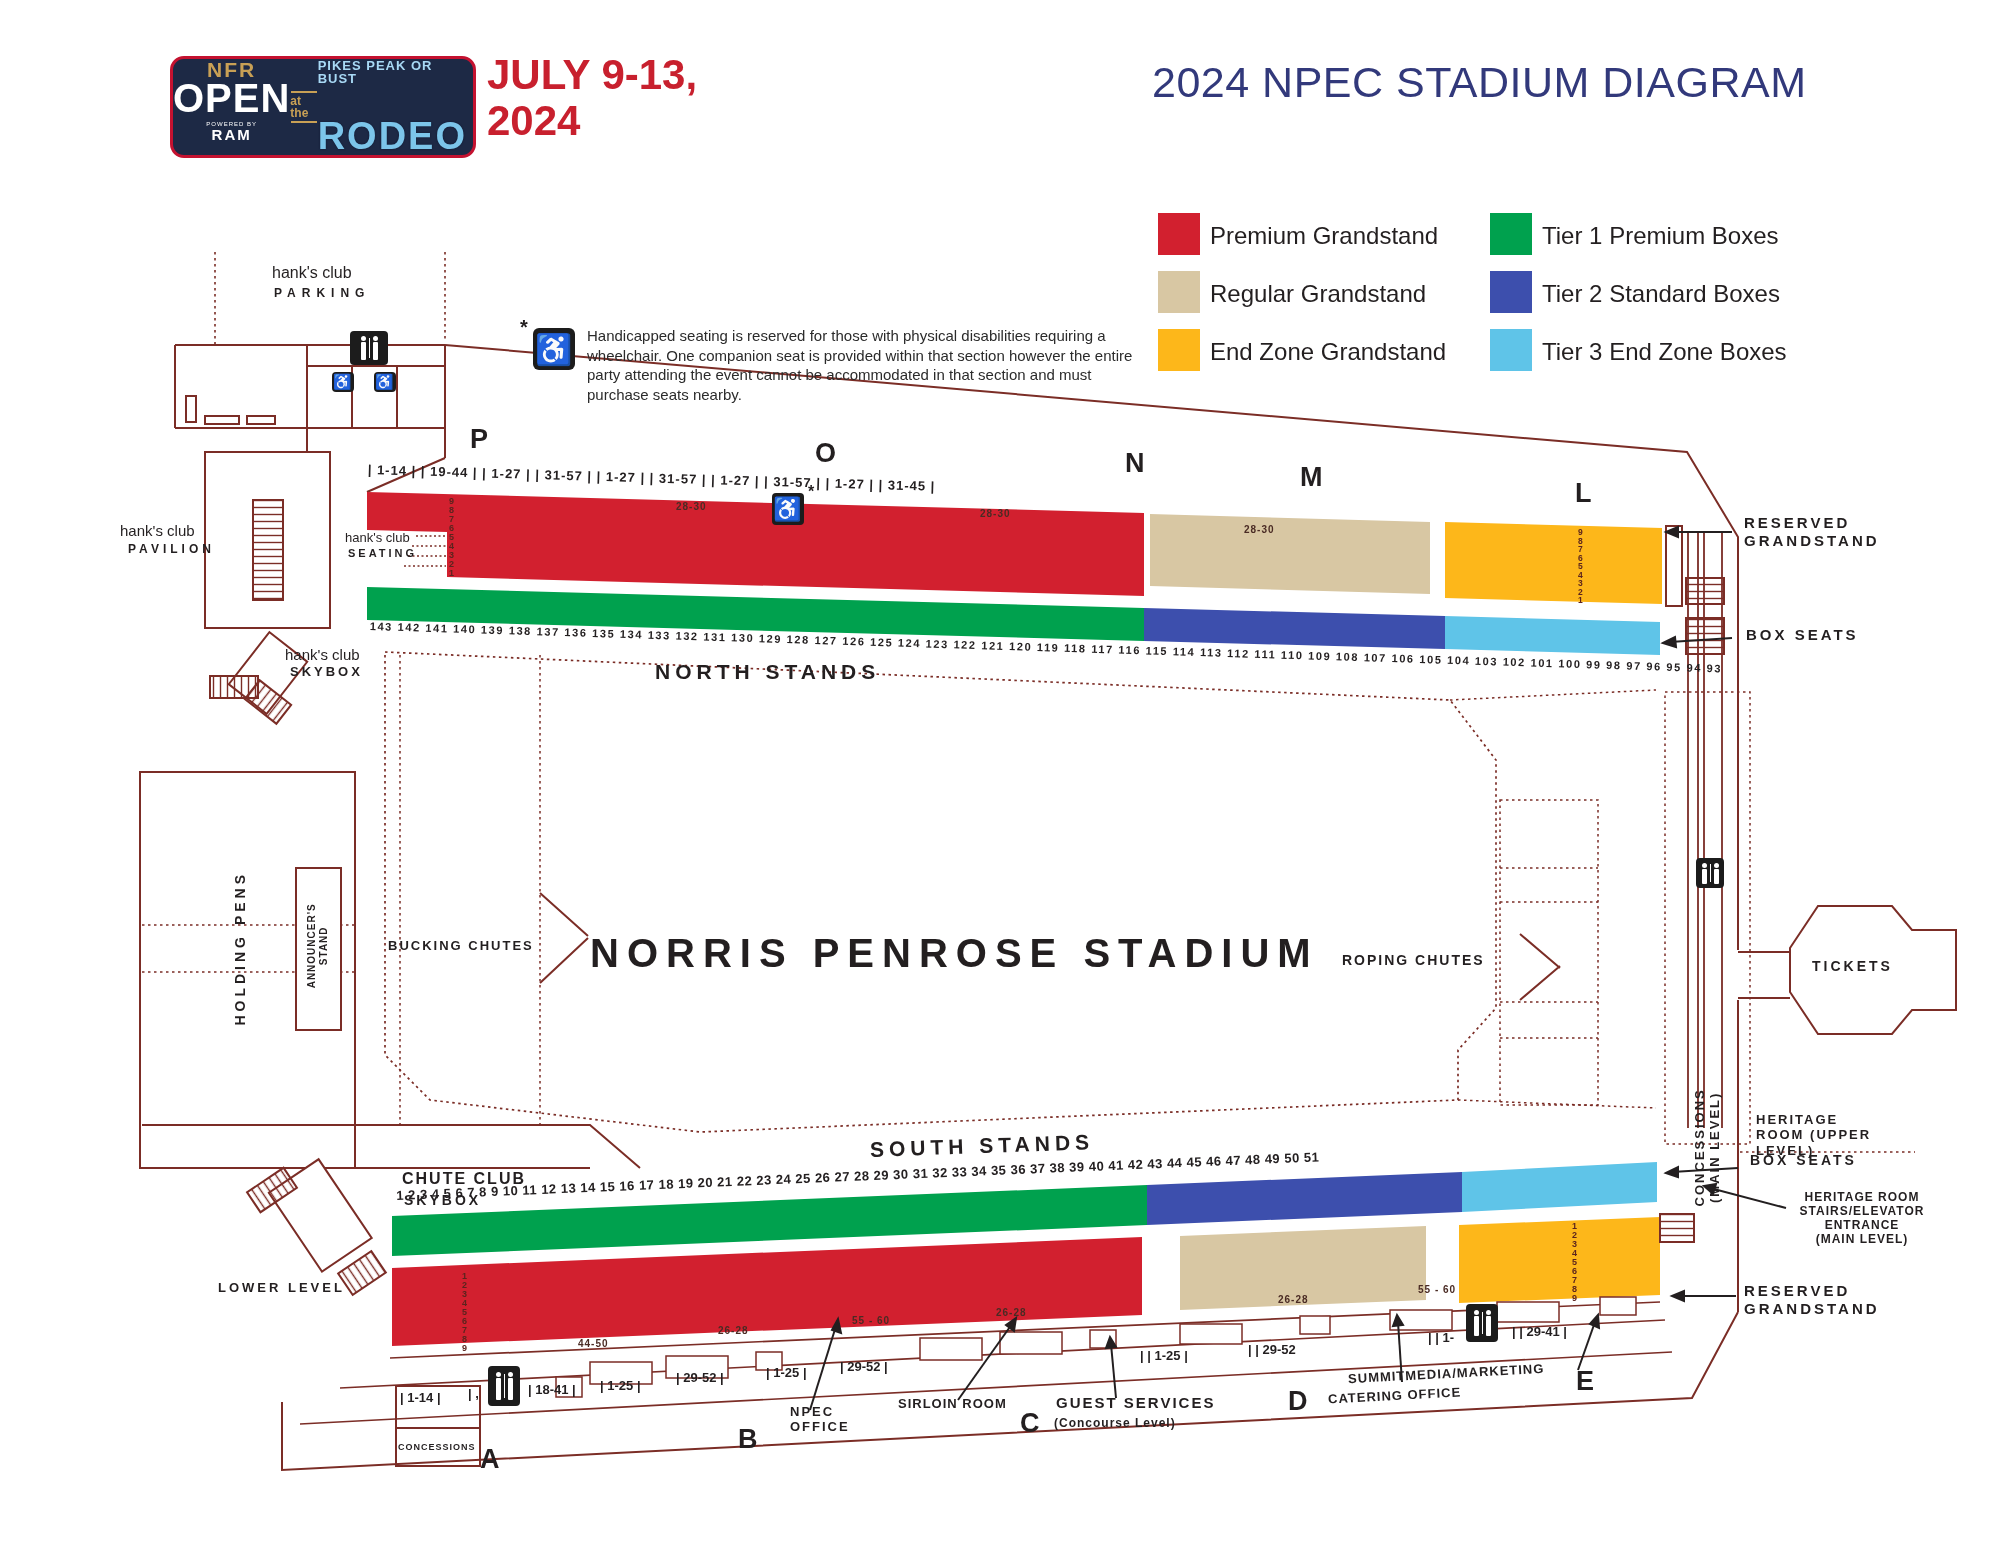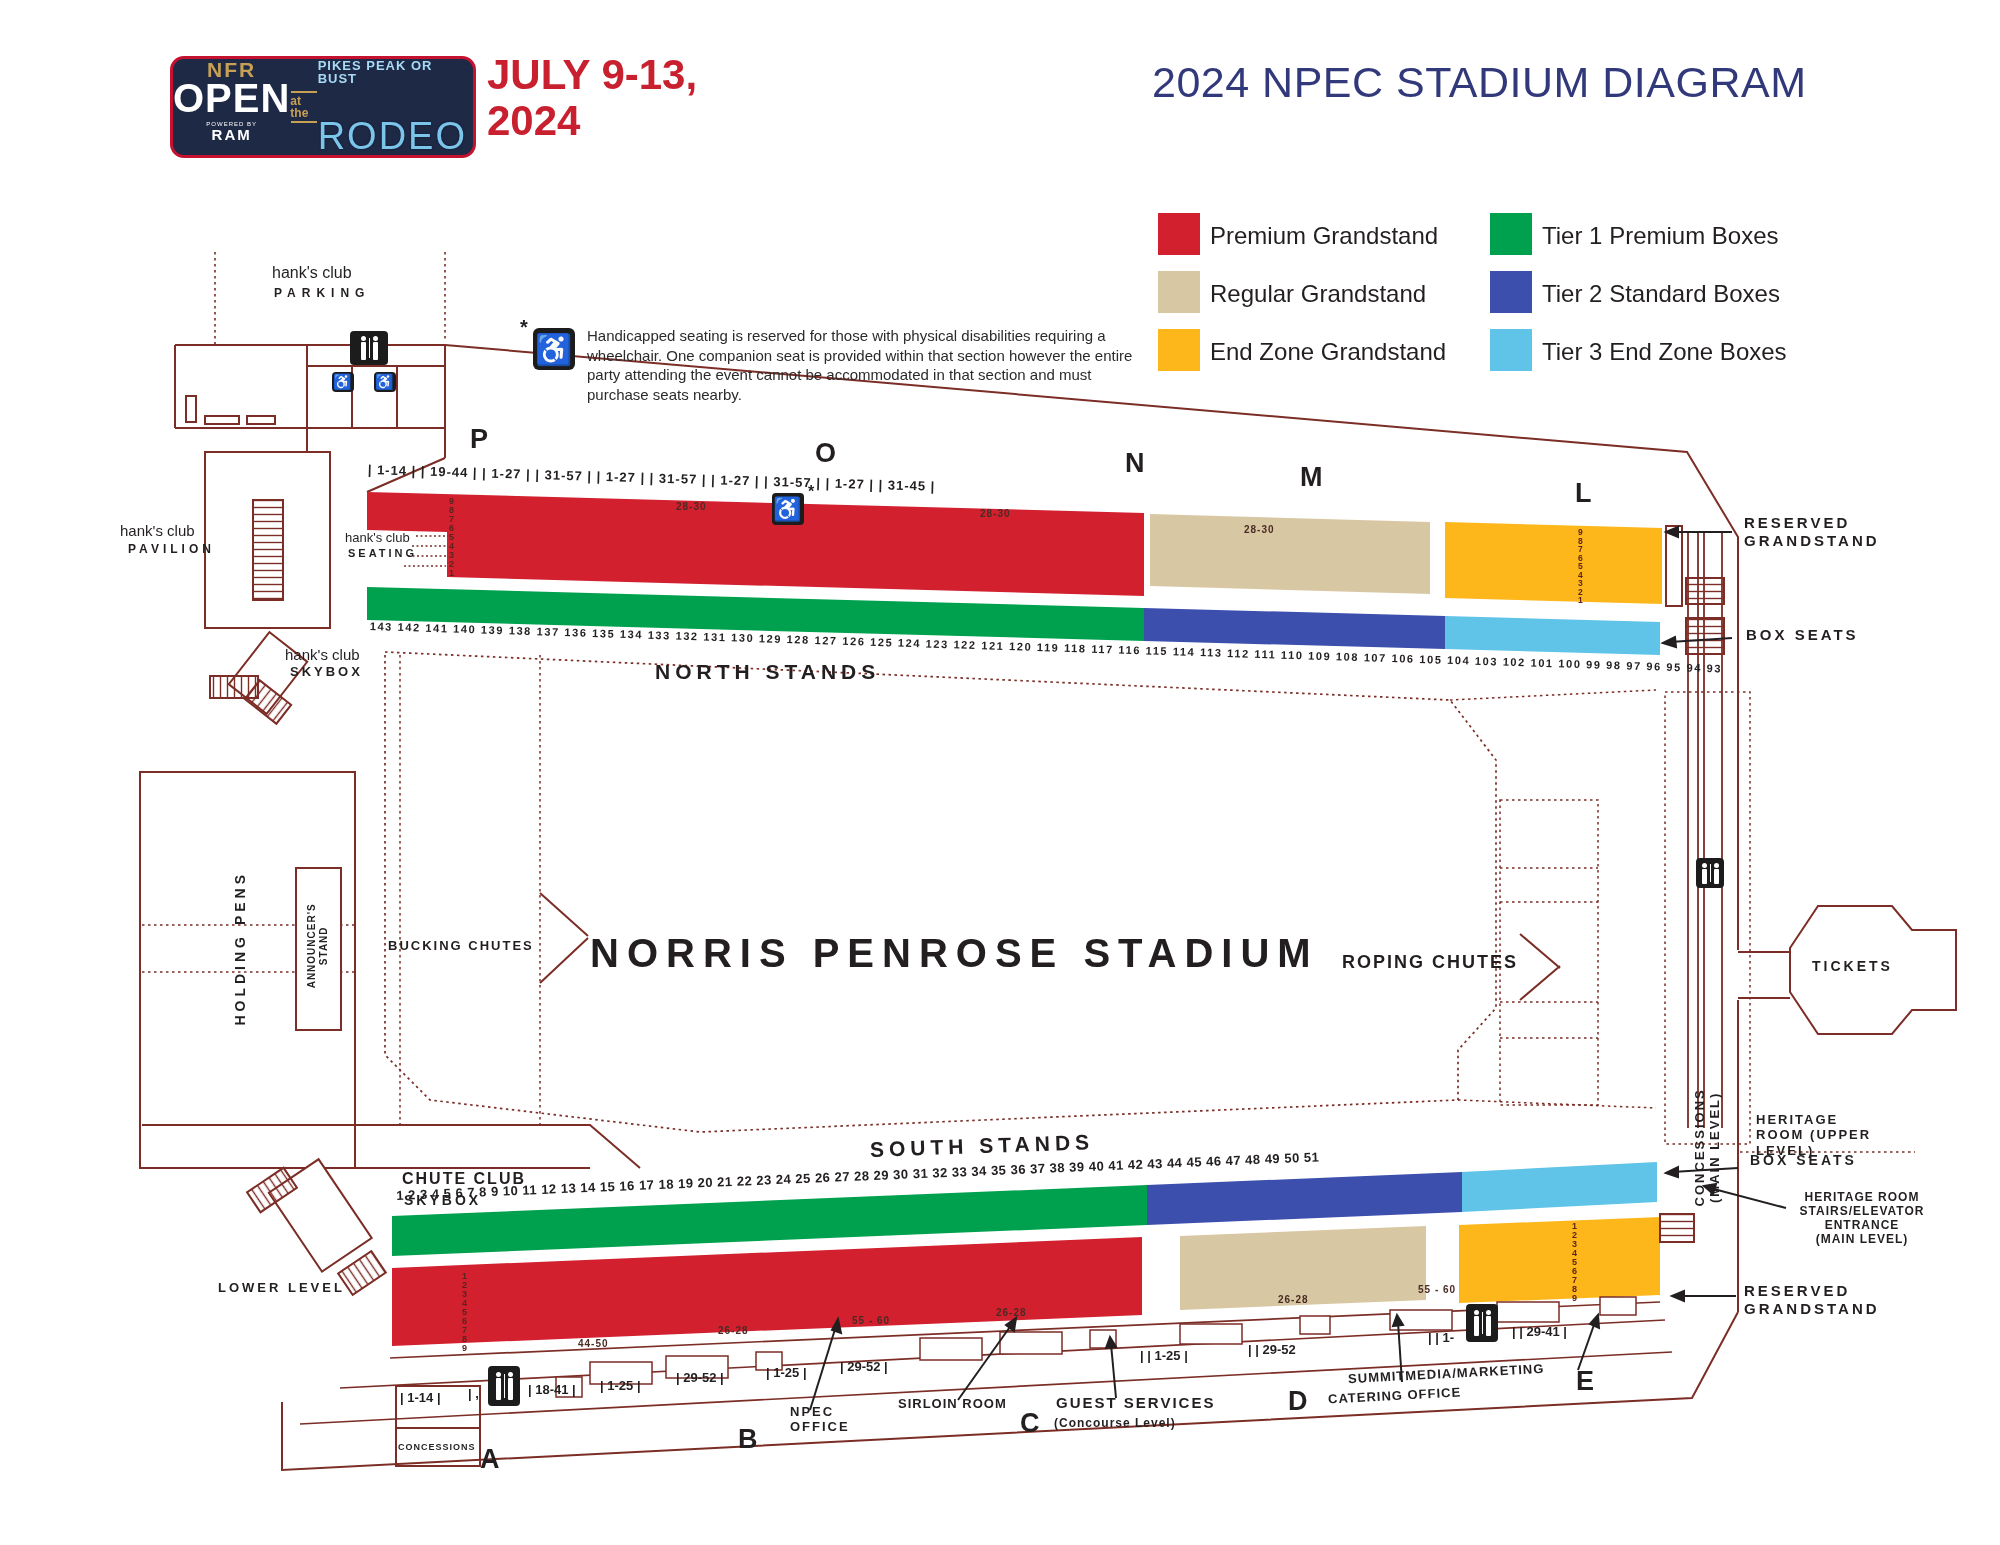--- a/index.html
+++ b/index.html
@@ -14,21 +14,21 @@
   #logo .left{width:120px;display:flex;flex-direction:column;align-items:center;justify-content:flex-start;line-height:1;}
   #logo .nfr{color:#c8a055;font-size:21px;font-weight:800;letter-spacing:2px;}
   #logo .open{color:#fff;font-size:40px;font-weight:800;letter-spacing:1px;margin-top:-2px;}
   #logo .pby{color:#fff;font-size:6px;letter-spacing:1px;margin-top:3px;}
   #logo .ram{color:#fff;font-size:15px;font-weight:800;letter-spacing:2px;}
   #logo .mid{width:34px;display:flex;flex-direction:column;align-items:center;justify-content:center;color:#c8a055;}
   #logo .mid .bar{width:26px;height:2px;background:#c8a055;margin:2px 0;}
   #logo .mid .at{font-size:12px;font-weight:700;line-height:1;}
   #logo .right{flex:1;display:flex;flex-direction:column;justify-content:space-between;line-height:1;padding-right:6px;}
   #logo .tag{color:#a8d9f5;font-size:13px;font-weight:700;letter-spacing:1px;}
-  #logo .rodeo{color:#7cc5ea;font-size:38px;font-weight:400;letter-spacing:2px;
+  #logo .rodeo{color:#7cc5ea;font-size:38px;font-weight:700;letter-spacing:2px;
                text-shadow:0 0 2px #0d1730;}
   #dates{position:absolute;left:487px;top:52px;color:#c8202e;font-size:42px;font-weight:800;
          line-height:1.1;letter-spacing:0px;white-space:pre-line;}
   #title{position:absolute;left:1152px;top:58px;color:#32397b;font-size:43px;font-weight:500;letter-spacing:0.5px;}
   
   .sw{position:absolute;width:42px;height:42px;}
   .leglbl{position:absolute;font-size:24px;font-weight:400;color:#231f20;}
   
   .wheel{position:absolute;background:#1c1c1c;border-radius:4px;color:#fff;display:flex;
          align-items:center;justify-content:center;}
@@ -270,21 +270,21 @@
   <div class="lbl thin" style="left:120px;top:522px;font-size:15px;font-weight:400;">hank's club</div>
   <div class="lbl" style="left:128px;top:542px;font-size:12px;letter-spacing:4px;">PAVILION</div>
   <div class="lbl thin" style="left:285px;top:646px;font-size:15px;font-weight:400;">hank's club</div>
   <div class="lbl" style="left:290px;top:664px;font-size:13px;letter-spacing:3px;">SKYBOX</div>
 
   <div class="lbl" style="left:130px;top:940px;width:220px;font-size:14px;letter-spacing:4px;transform:rotate(-90deg);text-align:center;">HOLDING PENS</div>
   <div class="lbl" style="left:233px;top:934px;width:170px;font-size:10px;letter-spacing:1px;transform:rotate(-90deg);text-align:center;">ANNOUNCER'S
 STAND</div>
   <div class="lbl" style="left:388px;top:938px;font-size:13px;letter-spacing:2px;">BUCKING CHUTES</div>
   <div class="lbl" style="left:590px;top:930px;font-size:40px;letter-spacing:8px;font-weight:800;">NORRIS PENROSE STADIUM</div>
-  <div class="lbl" style="left:1342px;top:952px;font-size:18px;letter-spacing:2px;">ROPING CHUTES</div>
+  <div class="lbl" style="left:1342px;top:952px;font-size:14px;letter-spacing:2px;">ROPING CHUTES</div>
 
   <div class="rr" style="left:1696px;top:858px;width:28px;height:30px;">
       <span class="fig"></span>
       <span class="sep"></span>
       <span class="fig"></span>
     </div>
   <div class="lbl" style="left:1812px;top:958px;font-size:14px;letter-spacing:3px;">TICKETS</div>
   <div class="lbl" style="left:1597px;top:1132px;width:220px;font-size:13px;letter-spacing:2px;transform:rotate(-90deg);text-align:center;">CONCESSIONS
 (MAIN LEVEL)</div>
   <div class="lbl" style="left:1756px;top:1112px;width:180px;font-size:13px;letter-spacing:2px;">HERITAGE

